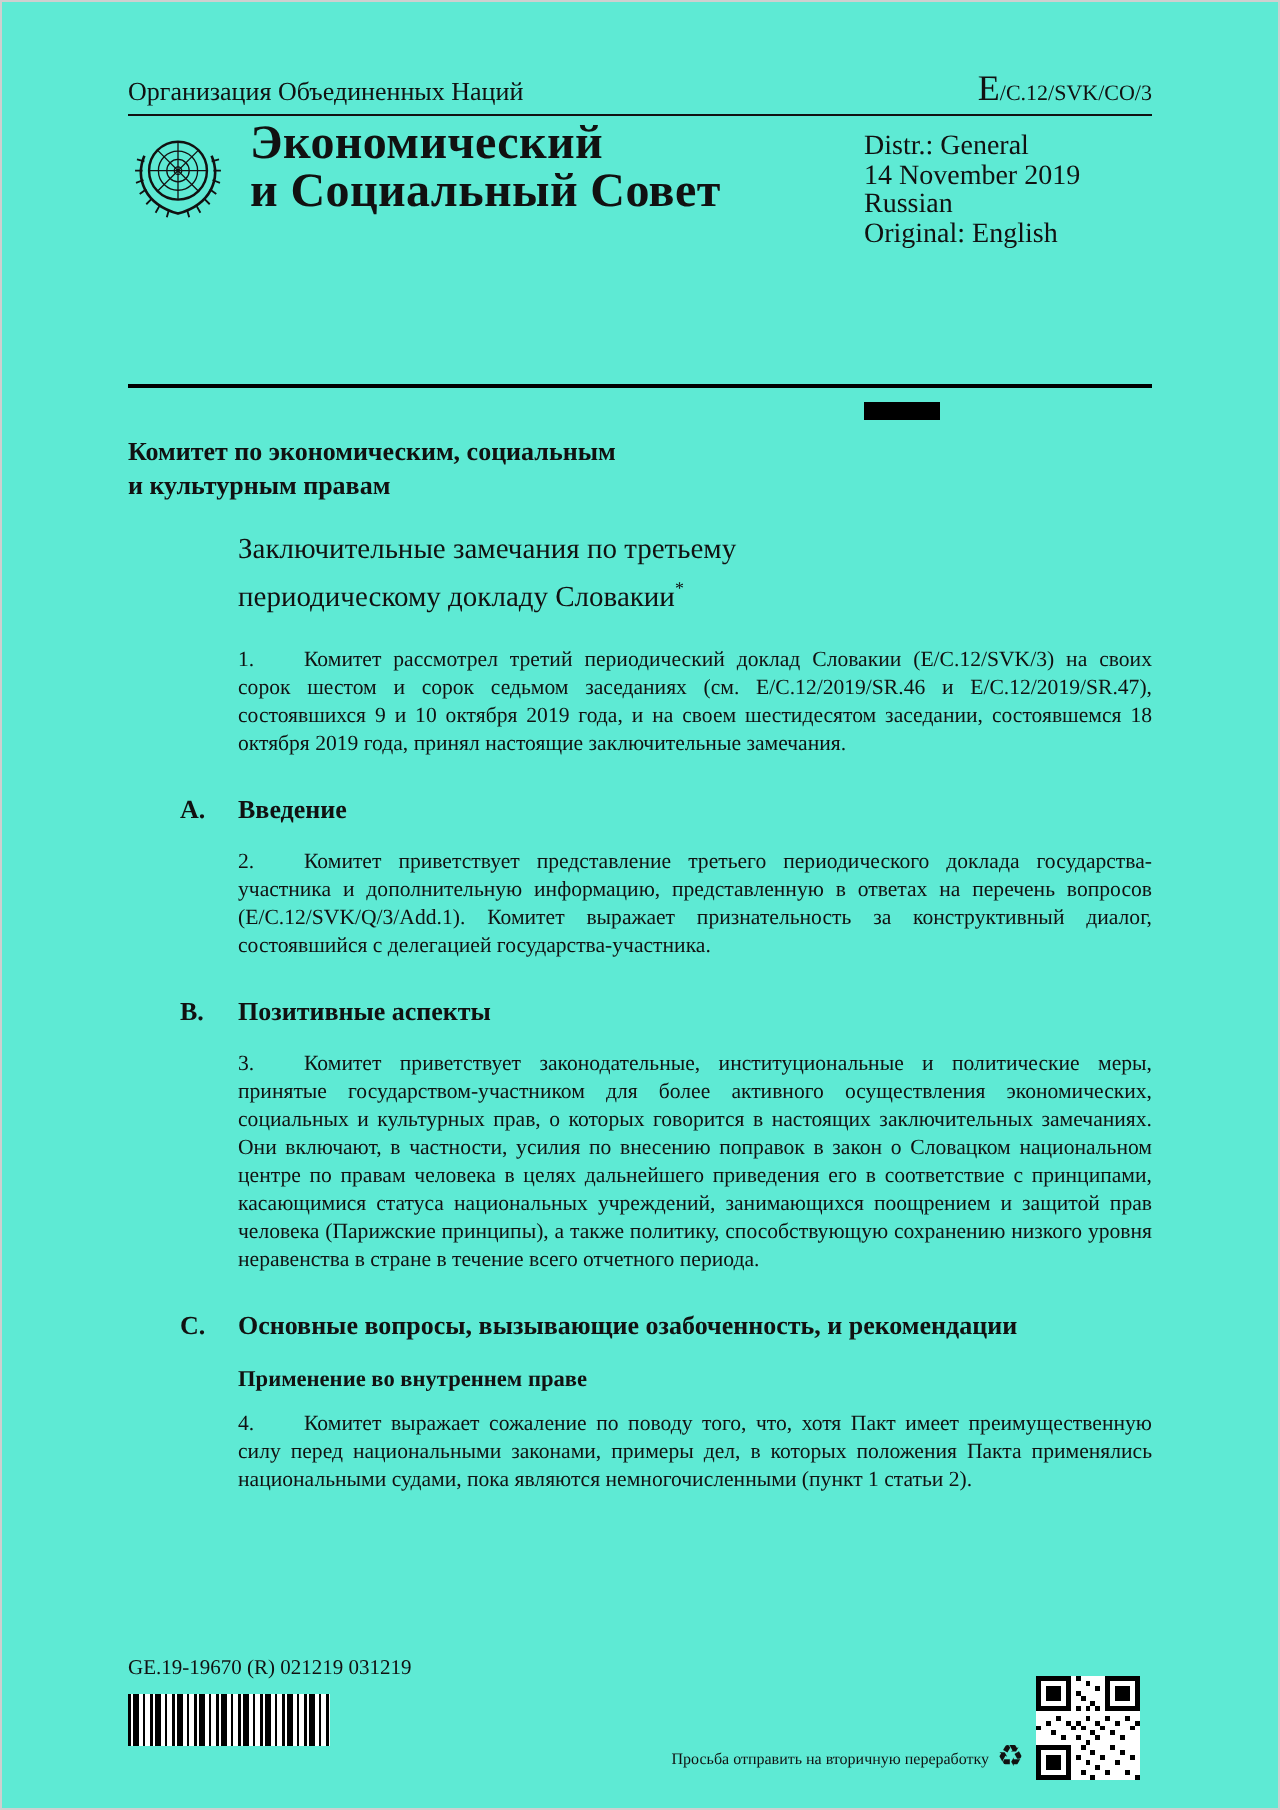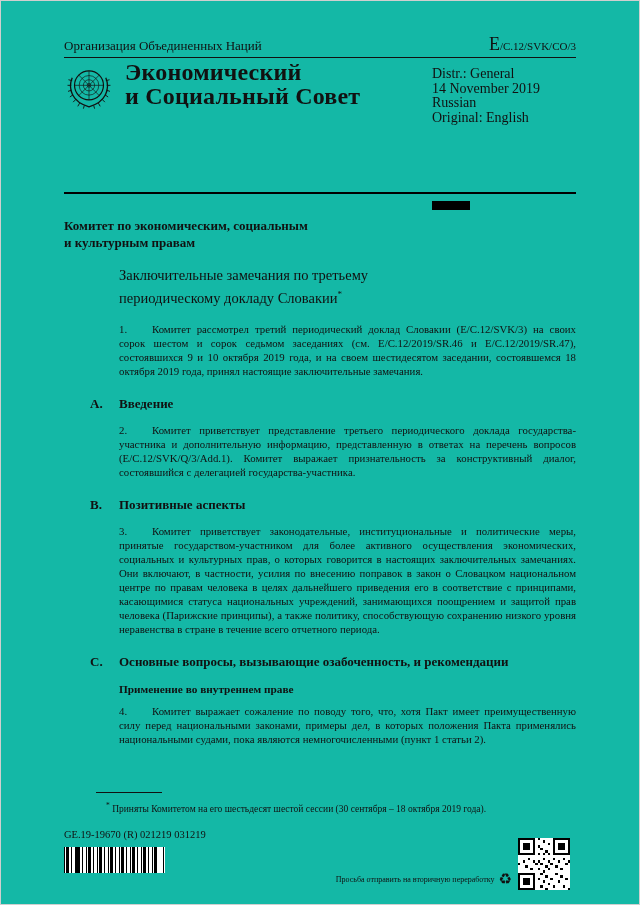--- a/index.html
+++ b/index.html
@@ -5,21 +5,21 @@
   * { box-sizing: border-box; }
   html, body { margin: 0; padding: 0; background: #ffffff; }
   body {
     width: 640px; height: 905px;
     font-family: "Liberation Serif", serif;
     color: #111;
   }
   .page {
     position: relative;
     width: 640px; height: 905px;
-    background: #14b8a6;
+    background: #5eead4;
     overflow: hidden;
     box-shadow: inset 0 0 0 1px #cfcfcf;
   }
 
   
   .topbar {
     position: absolute; left: 64px; right: 64px; top: 34px;
     display: flex; justify-content: space-between; align-items: baseline;
   }
   .org-name { font-size: 13px; }
@@ -143,24 +143,20 @@
       <p class="para"><span class="pnum">3.</span><span>Комитет приветствует законодательные, институциональные и политические меры, принятые государством-участником для более активного осуществления экономических, социальных и культурных прав, о которых говорится в настоящих заключительных замечаниях. Они включают, в частности, усилия по внесению поправок в закон о Словацком национальном центре по правам человека в целях дальнейшего приведения его в соответствие с принципами, касающимися статуса национальных учреждений, занимающихся поощрением и защитой прав человека (Парижские принципы), а также политику, способствующую сохранению низкого уровня неравенства в стране в течение всего отчетного периода.</span></p>
     </section>
 
     <section>
       <h2 class="sec"><span class="letter">C.</span><span>Основные вопросы, вызывающие озабоченность, и рекомендации</span></h2>
       <h3 class="sub">Применение во внутреннем праве</h3>
       <p class="para"><span class="pnum">4.</span><span>Комитет выражает сожаление по поводу того, что, хотя Пакт имеет преимущественную силу перед национальными законами, примеры дел, в которых положения Пакта применялись национальными судами, пока являются немногочисленными (пункт 1 статьи 2).</span></p>
     </section>
   </div>
 
-  <div class="footnote-area">
-    <div class="fn-rule"></div>
-    <p class="fn-text"><sup>*</sup>&nbsp;<span>Приняты Комитетом на его шестьдесят шестой сессии (30 сентября – 18 октября 2019 года).</span></p>
-  </div>
 
   <div class="ge-number">GE.19-19670  (R)  021219  031219</div>
   <div class="barcode"></div>
   <div class="barcode-text">*1919670*</div>
 
   <div class="recycle">
     <span>Просьба отправить на вторичную переработку</span>
     <span class="recycle-icon">♻</span>
   </div>
 

